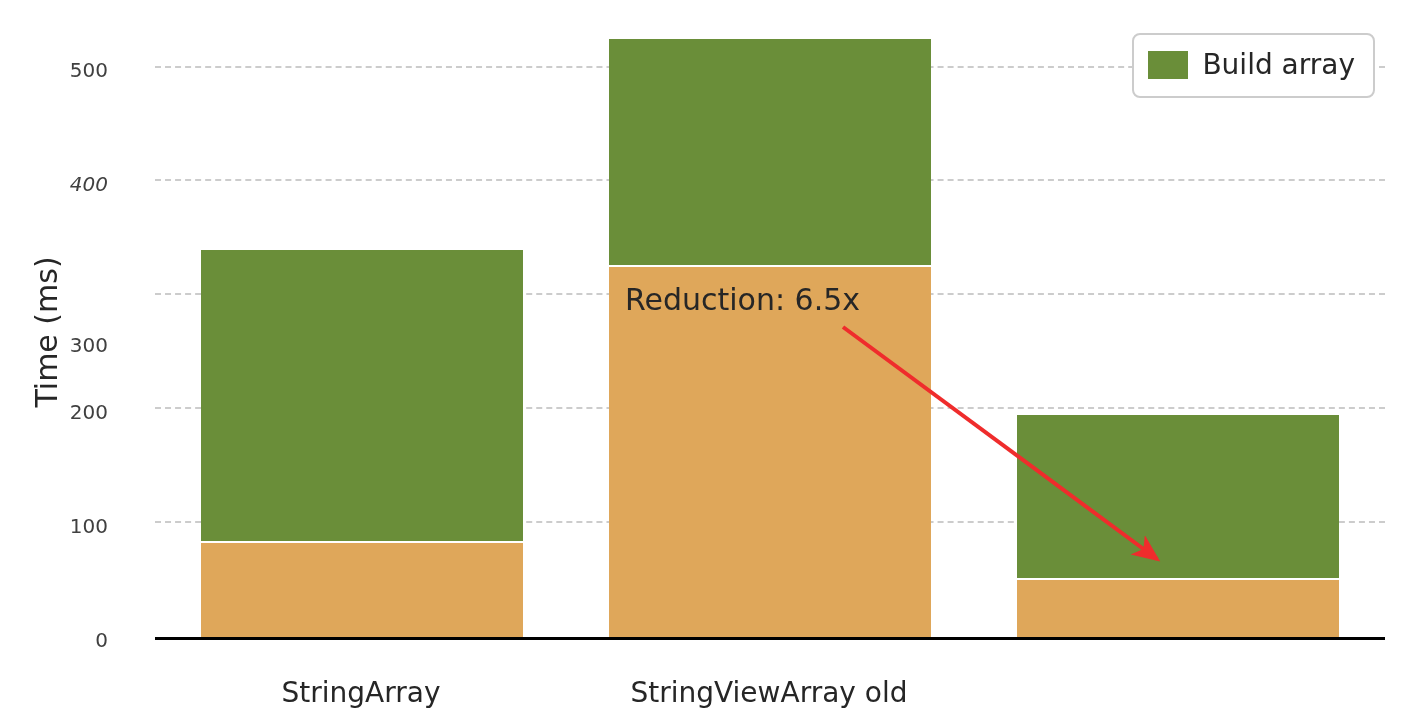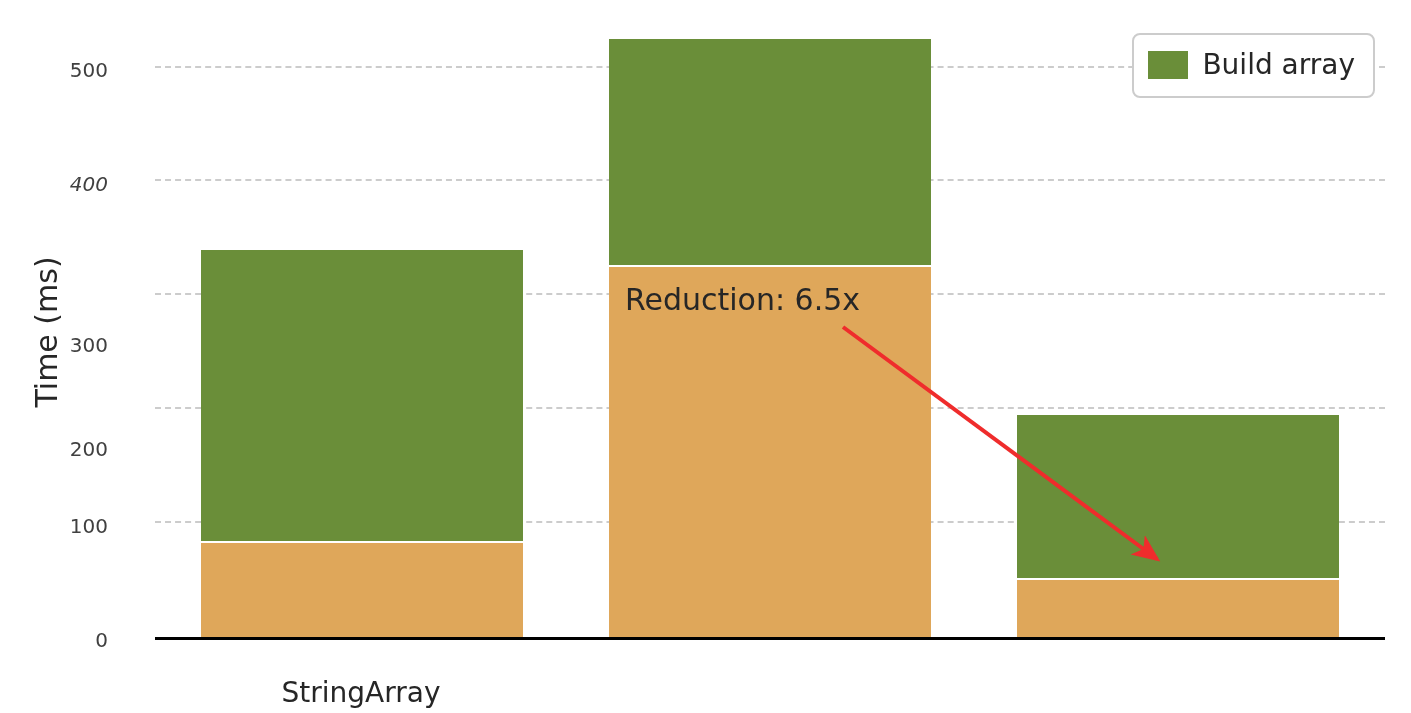--- a/index.html
+++ b/index.html
@@ -115,26 +115,27 @@
 </style>
 </head>
 <body>
 
 <div class="chart-container">
 
   <div class="ylabel">Time (ms)</div>
 
   <div class="ytick-label" style="top:640px;">0</div>
   <div class="ytick-label" style="top:526px;">100</div>
-  <div class="ytick-label" style="top:412px;margin-top:37px;">200</div>
+  <div class="ytick-label" style="top:412px;">200</div>
   <div class="ytick-label" style="top:298px;margin-top:47px;">300</div>
   <div class="ytick-label" style="top:184px;font-style:italic;">400</div>
   <div class="ytick-label" style="top:70px;">500</div>
 
   <div class="xtick-label" style="left:361px;">StringArray</div>
+  <div class="xtick-label" style="left:769px;">StringViewArray old</div>
 
   <div class="plot-area">
 
     <div class="gridline" style="bottom:113.9px;"></div>
     <div class="gridline" style="bottom:227.8px;"></div>
     <div class="gridline" style="bottom:341.7px;"></div>
     <div class="gridline" style="bottom:455.6px;"></div>
     <div class="gridline" style="bottom:569.4px;"></div>
 
     <div class="bar validate" style="left:46px; width:322px; height:94.5px; background:#dfa75a;"></div>

